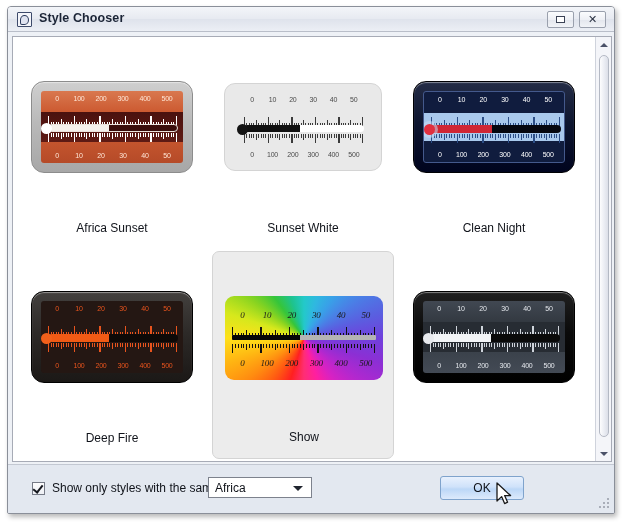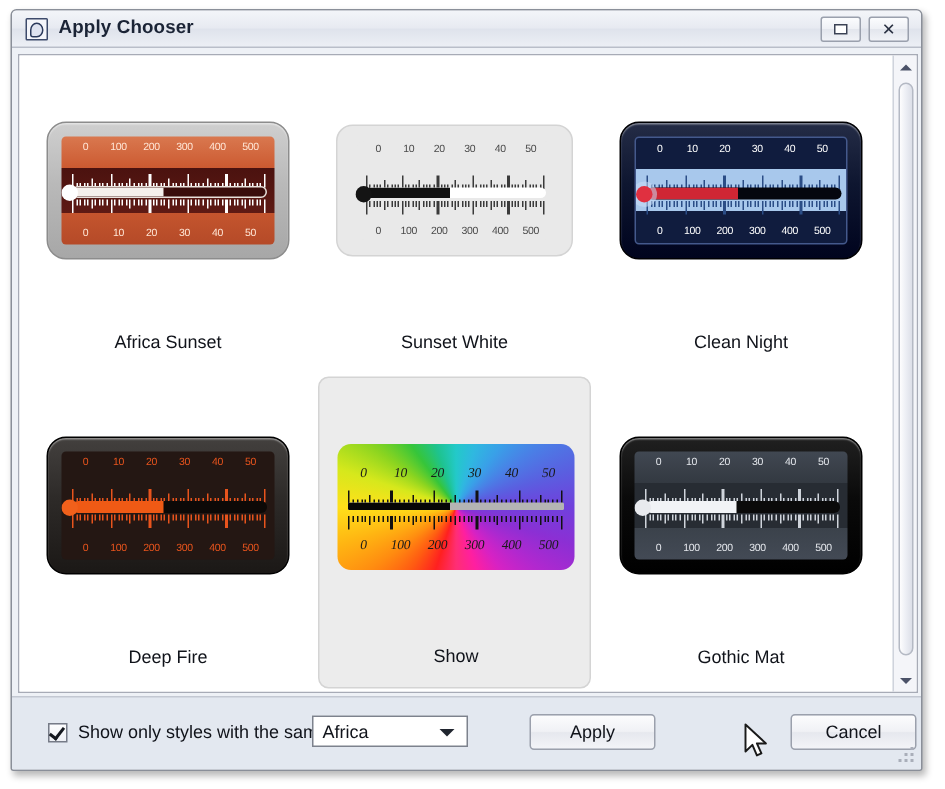--- a/index.html
+++ b/index.html
@@ -246,21 +246,21 @@
 </style>
 </head>
 <body>
 
 <div id="window">
 
   <div id="titlebar">
     <div id="title-icon">
         <div class="inner"></div>
       </div>
-    <div id="title-text">Apply Chooser</div>
+    <div id="title-text">Style Chooser</div>
     <div class="winbtn" id="btn-restore">
         <div class="glyph"></div>
       </div>
     <div class="winbtn" id="btn-close">✕</div>
   </div>
 
   <div id="content-wrap">
     <div id="canvas">
         <div class="cell" style="left: 8px; top: 4px;">
           <div class="thumb-slot">
@@ -1062,21 +1062,20 @@
                   <div style="position: absolute; width: 1px; height: 3.5px; background: rgb(207, 212, 219); left: 125.44px; top: 0px;"></div>
                   <div style="position: absolute; width: 1.4px; height: 9px; background: rgb(207, 212, 219); left: 128px; top: 0px;"></div>
                 </div>
                 <div class="tube" style="left: 7px; top: 33px; width: 130px; height: 8px; background: rgb(10, 10, 10);">
                   <div class="fill" style="width: 47%; background: rgb(241, 243, 246);"></div>
                 </div>
                 <div class="bulb" style="width: 11px; height: 11px; left: 0px; top: 31.5px; background: rgb(232, 234, 238);"></div>
               </div>
             </div>
           </div>
-          <div class="cell-label">Gothic Mat</div>
         </div>
       </div>
 
     <div id="vscroll">
       <div class="sb-arrow" id="sb-up">
           <div class="sb-tri"></div>
         </div>
       <div id="sb-thumb"></div>
       <div class="sb-arrow" id="sb-down">
           <div class="sb-tri"></div>
@@ -1088,22 +1087,21 @@
     <div id="chk-row">
       <div id="checkbox">
           <div class="tick"></div>
         </div>
       <div id="chk-label">Show only styles with the same</div>
     </div>
     <div id="combo">
       <div id="combo-text">Africa</div>
       <div id="combo-arrow"></div>
     </div>
-    <div class="dlgbtn" id="btn-apply">Apply</div>
-    <div class="dlgbtn" id="btn-cancel">Cancel</div>
+    <div class="dlgbtn primary" id="btn-ok">OK</div>
     <div id="grip">
         <i style="left: 8px; top: 0px;"></i>
         <i style="left: 4px; top: 4px;"></i>
         <i style="left: 8px; top: 4px;"></i>
         <i style="left: 0px; top: 8px;"></i>
         <i style="left: 4px; top: 8px;"></i>
         <i style="left: 8px; top: 8px;"></i>
       </div>
   </div>
 </div>

